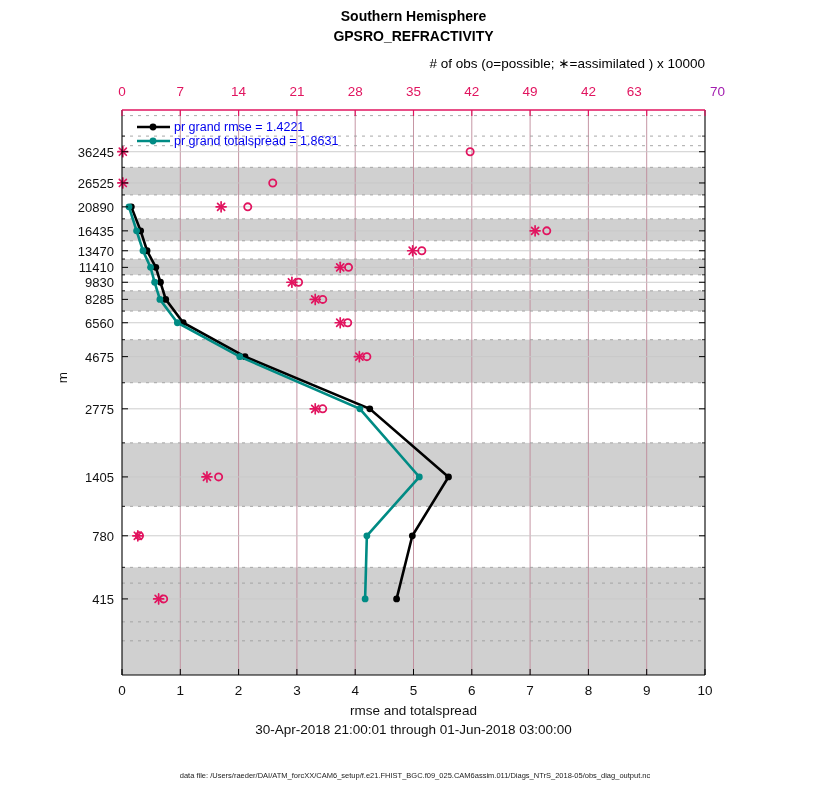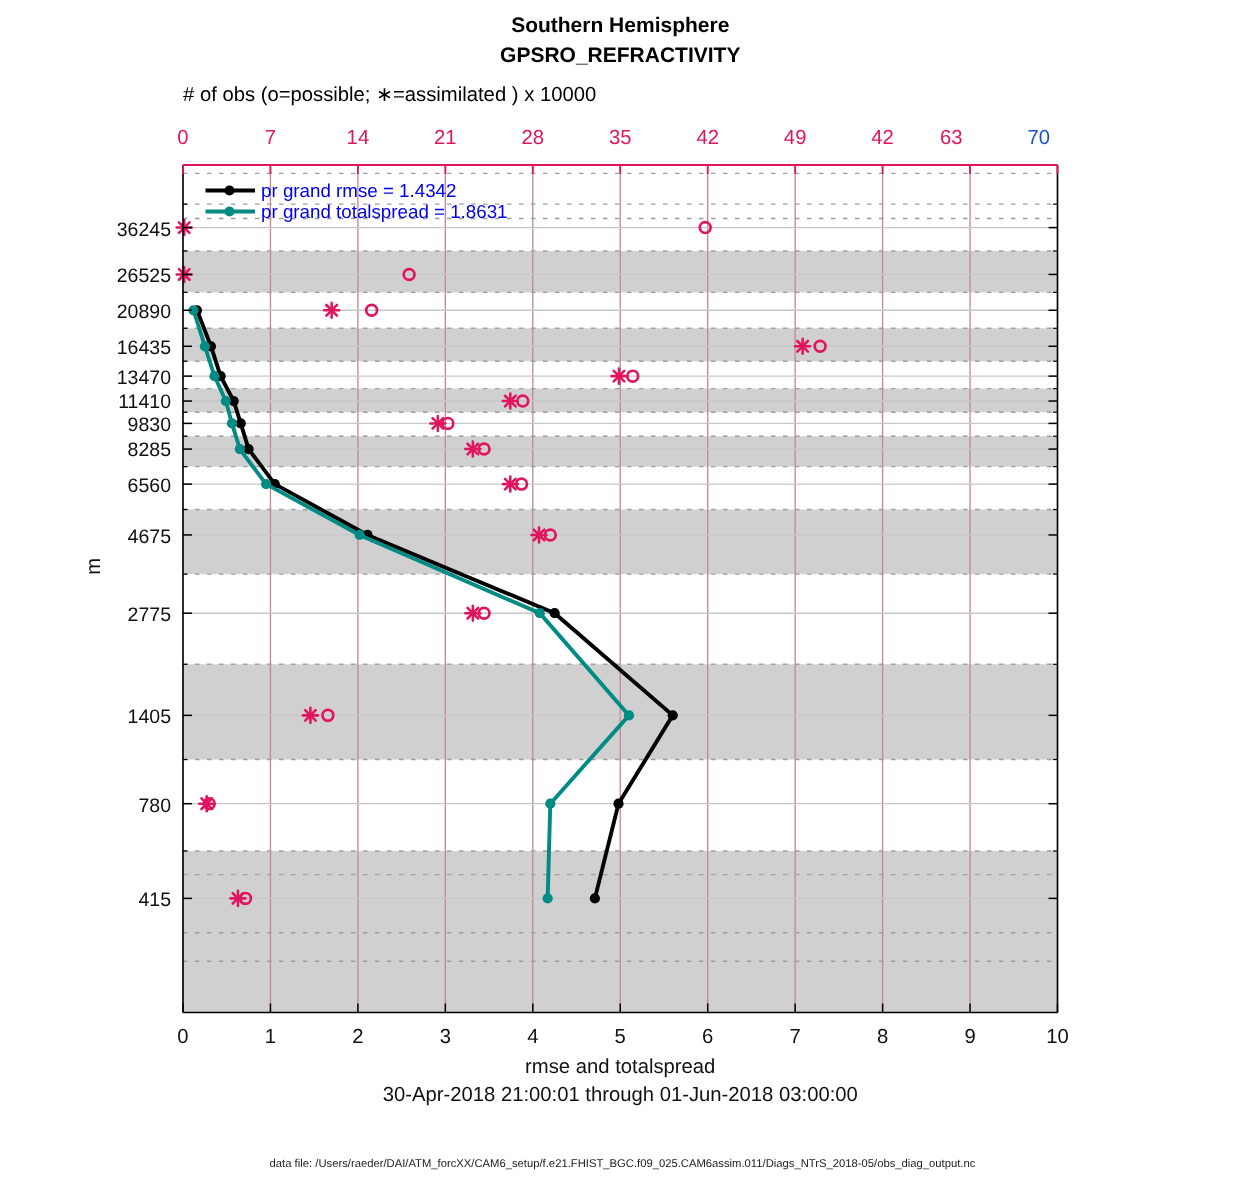--- a/index.html
+++ b/index.html
@@ -1,21 +1,21 @@
 <!DOCTYPE html>
 <html><head>
 <meta charset="utf-8">
 <style>
   html,body{margin:0;padding:0;background:#ffffff;}
   #fig{position:relative;width:830px;height:800px;background:#fff;
        font-family:"Liberation Sans","DejaVu Sans",sans-serif;overflow:hidden;}
   #fig *{box-sizing:border-box;}
   .abs{position:absolute;}
   .title{left:122px;width:583px;text-align:center;font-weight:bold;font-size:14px;color:#000;}
-  .topxlabel{left:122px;width:583px;text-align:left;font-size:13.5px;}
+  .topxlabel{left:122px;width:583px;text-align:right;font-size:13.5px;}
   .ticklabel{font-size:13.5px;color:#111;white-space:nowrap;}
   .ytick{left:0;width:114px;text-align:right;font-size:13px;color:#111;padding-left:14px;}
   .xcentered{left:122px;width:583px;text-align:center;font-size:13.5px;color:#111;}
   .legend-text{font-size:12.5px;white-space:nowrap;}
   .footer{left:0;width:830px;text-align:center;font-size:7.5px;color:#222;}
   .ylab{font-size:13.5px;color:#111;transform:rotate(-90deg);transform-origin:center;}
   svg{position:absolute;left:0;top:0;}
 </style>
 </head>
 <body>
@@ -265,21 +265,21 @@
       <span class="abs ticklabel" style="left:102px;top:84px;width:40px;text-align:center;color:#E1145F">0</span>
       <span class="abs ticklabel" style="left:160.3px;top:84px;width:40px;text-align:center;color:#E1145F">7</span>
       <span class="abs ticklabel" style="left:218.60000000000002px;top:84px;width:40px;text-align:center;color:#E1145F">14</span>
       <span class="abs ticklabel" style="left:276.9px;top:84px;width:40px;text-align:center;color:#E1145F">21</span>
       <span class="abs ticklabel" style="left:335.20000000000005px;top:84px;width:40px;text-align:center;color:#E1145F">28</span>
       <span class="abs ticklabel" style="left:393.5px;top:84px;width:40px;text-align:center;color:#E1145F">35</span>
       <span class="abs ticklabel" style="left:451.8px;top:84px;width:40px;text-align:center;color:#E1145F">42</span>
       <span class="abs ticklabel" style="left:510.0999999999999px;top:84px;width:40px;text-align:center;color:#E1145F">49</span>
       <span class="abs ticklabel" style="left:568.4000000000001px;top:84px;width:40px;text-align:center;color:#E1145F">42</span>
       <span class="abs ticklabel" style="left:626.7px;top:84px;width:40px;color:#E1145F">63</span>
-      <span class="abs ticklabel" style="left:685px;top:84px;width:40px;text-align:left;color:#1d4ed8">70</span>
+      <span class="abs ticklabel" style="left:685px;top:84px;width:40px;text-align:right;color:#a21caf">70</span>
       <span class="abs ticklabel" style="left:102px;top:683px;width:40px;text-align:center">0</span>
       <span class="abs ticklabel" style="left:160.3px;top:683px;width:40px;text-align:center">1</span>
       <span class="abs ticklabel" style="left:218.60000000000002px;top:683px;width:40px;text-align:center">2</span>
       <span class="abs ticklabel" style="left:276.9px;top:683px;width:40px;text-align:center">3</span>
       <span class="abs ticklabel" style="left:335.20000000000005px;top:683px;width:40px;text-align:center">4</span>
       <span class="abs ticklabel" style="left:393.5px;top:683px;width:40px;text-align:center">5</span>
       <span class="abs ticklabel" style="left:451.8px;top:683px;width:40px;text-align:center">6</span>
       <span class="abs ticklabel" style="left:510.0999999999999px;top:683px;width:40px;text-align:center">7</span>
       <span class="abs ticklabel" style="left:568.4000000000001px;top:683px;width:40px;text-align:center">8</span>
       <span class="abs ticklabel" style="left:626.7px;top:683px;width:40px;text-align:center">9</span>
@@ -293,21 +293,21 @@
       <span class="abs ytick" style="top:275.2738757385259px">9830</span>
       <span class="abs ytick" style="top:292.38149041565066px">8285</span>
       <span class="abs ytick" style="top:315.73854510419585px">6560</span>
       <span class="abs ytick" style="top:349.6313037450256px">4675</span>
       <span class="abs ytick" style="top:401.81472621188715px">2775</span>
       <span class="abs ytick" style="top:469.9094514690445px">1405</span>
       <span class="abs ytick" style="top:528.7881807063268px">780</span>
       <span class="abs ytick" style="top:591.9206689219567px">415</span>
     </div>
 
-  <div class="abs legend-text" style="left: 174px; top: 120px; color: rgb(0, 0, 238);">pr grand rmse = 1.4342</div>
+  <div class="abs legend-text" style="left: 174px; top: 120px; color: rgb(0, 0, 238);">pr grand rmse = 1.4221</div>
   <div class="abs legend-text" style="left: 174px; top: 134px; color: rgb(0, 0, 238);">pr grand totalspread = 1.8631</div>
 
   <div class="abs ylab" style="left:52px;top:370px;width:20px;text-align:center">m</div>
 
   <div class="abs xcentered" style="top:703px">rmse and totalspread</div>
   <div class="abs xcentered" style="top:722px">30-Apr-2018 21:00:01 through 01-Jun-2018 03:00:00</div>
 
   <div class="abs footer" style="top:771px">data file: /Users/raeder/DAI/ATM_forcXX/CAM6_setup/f.e21.FHIST_BGC.f09_025.CAM6assim.011/Diags_NTrS_2018-05/obs_diag_output.nc</div>
 </div>
 

